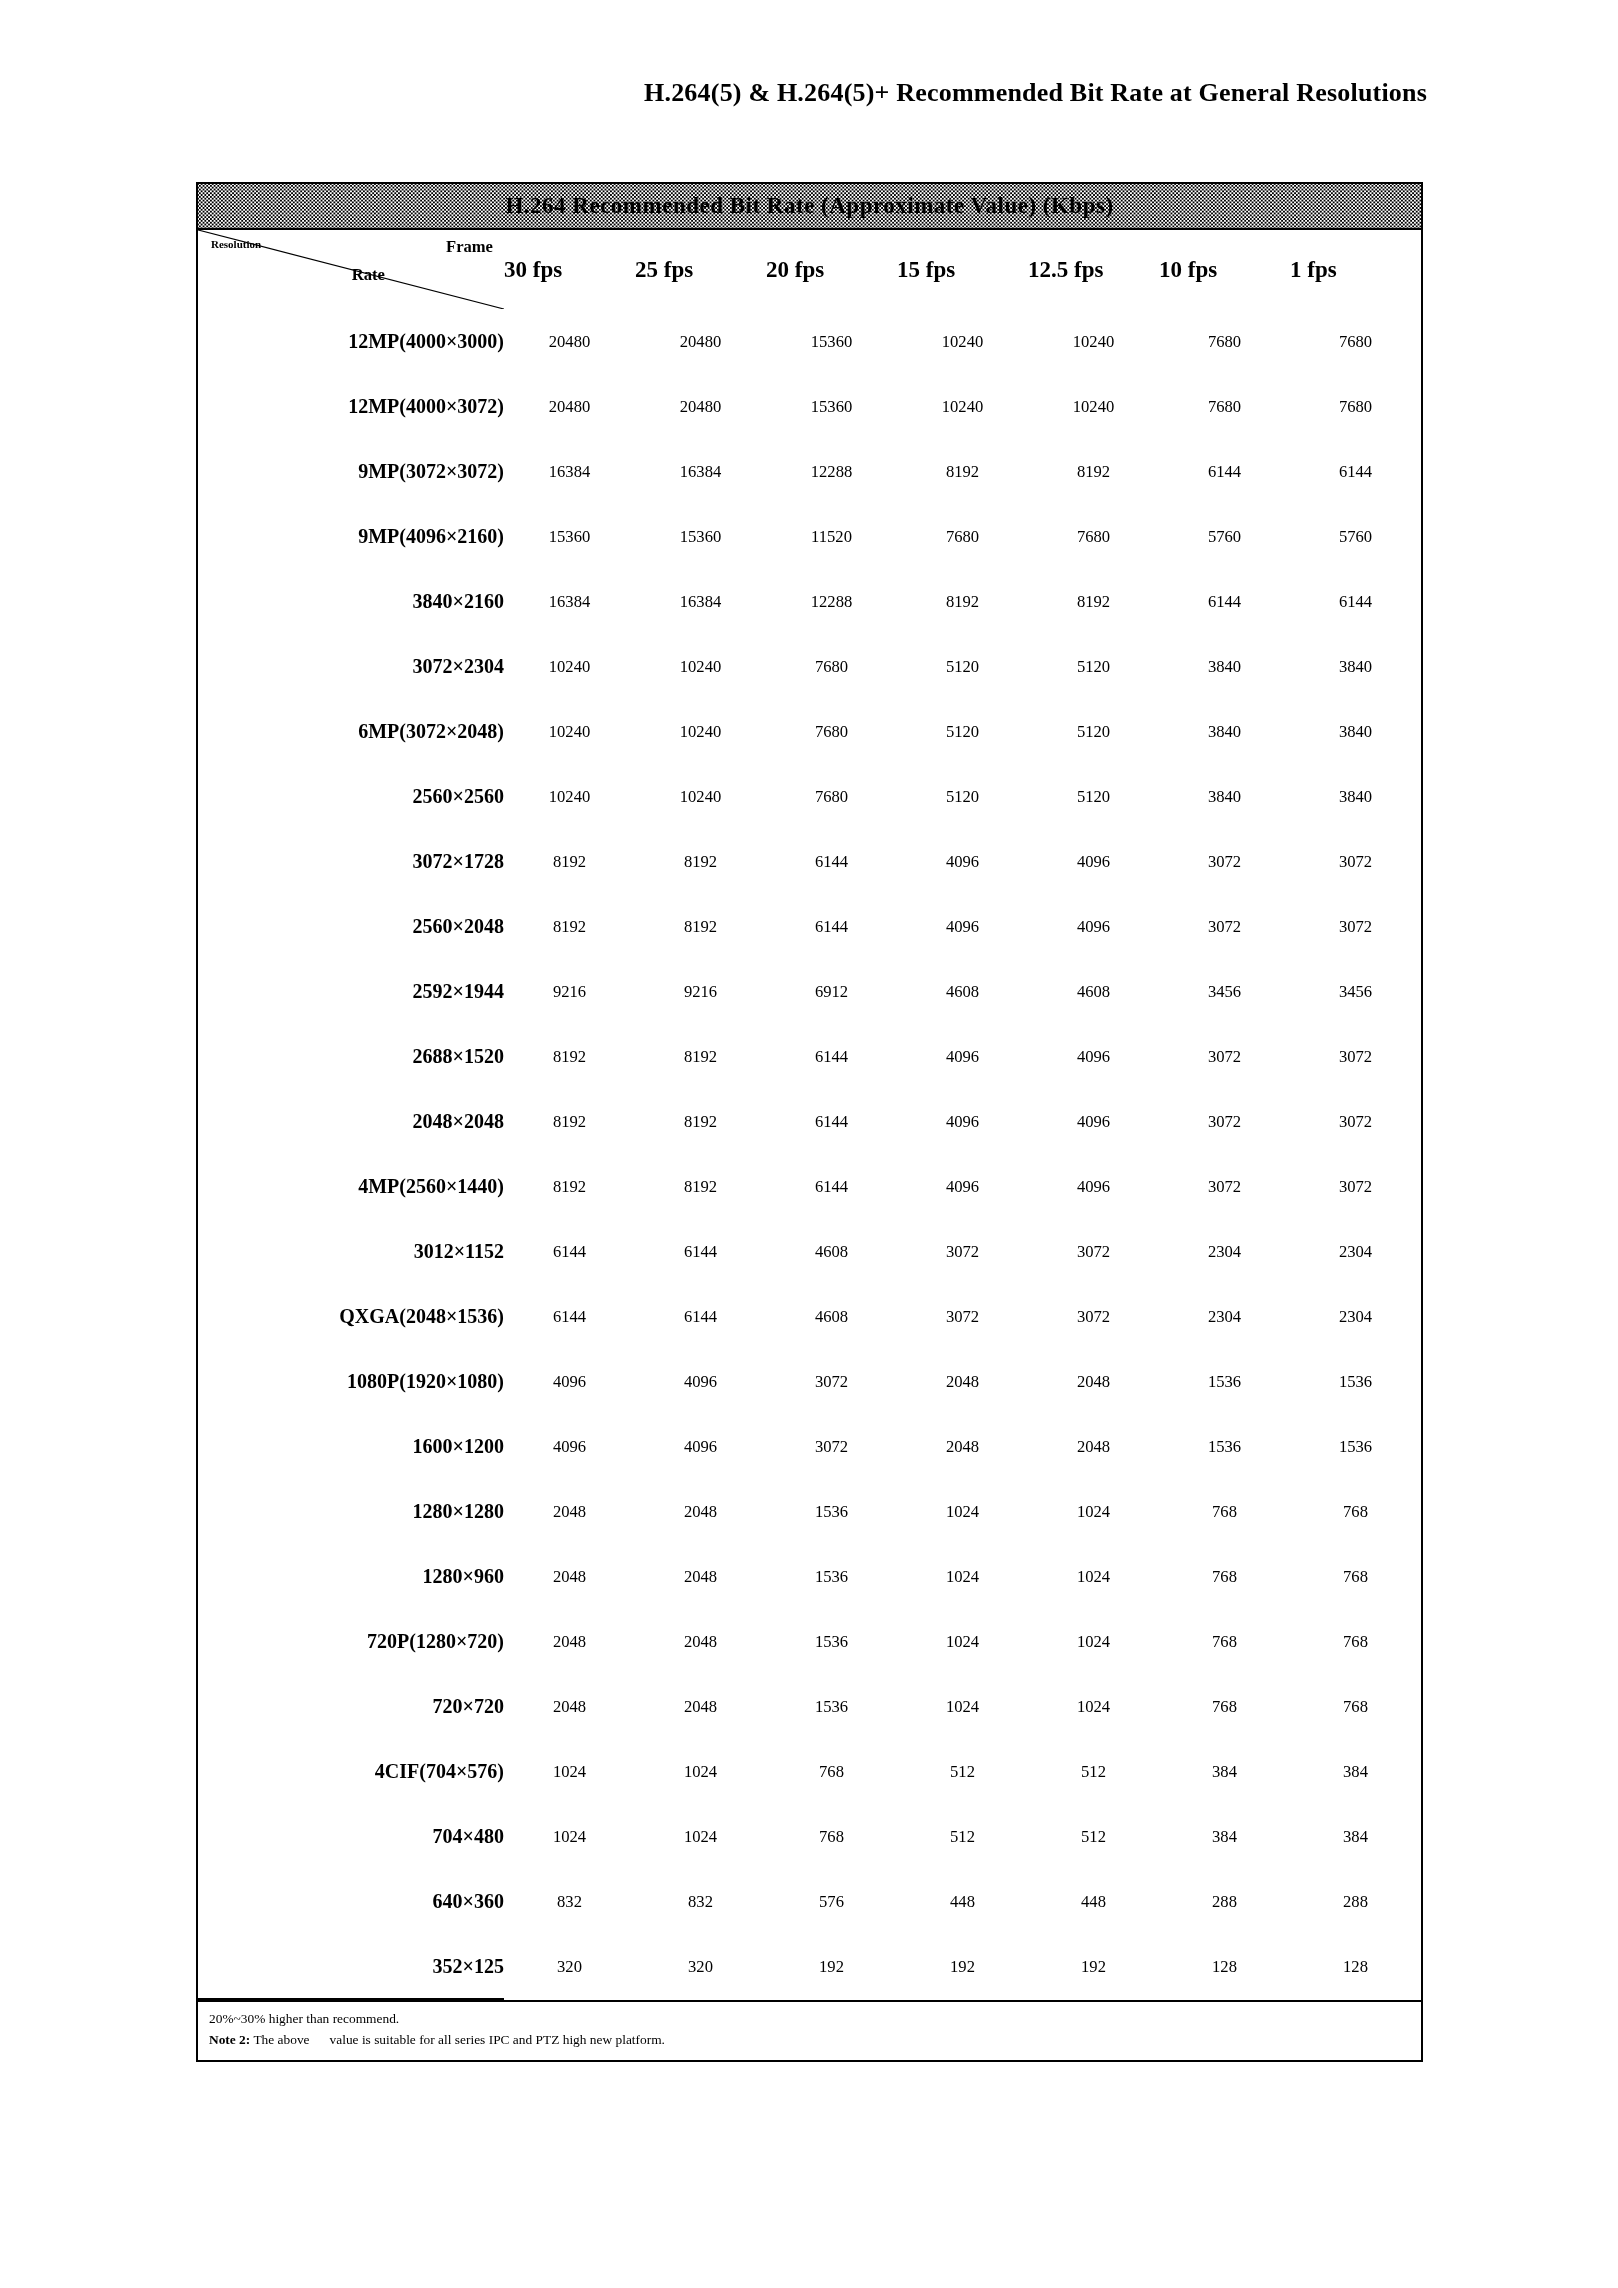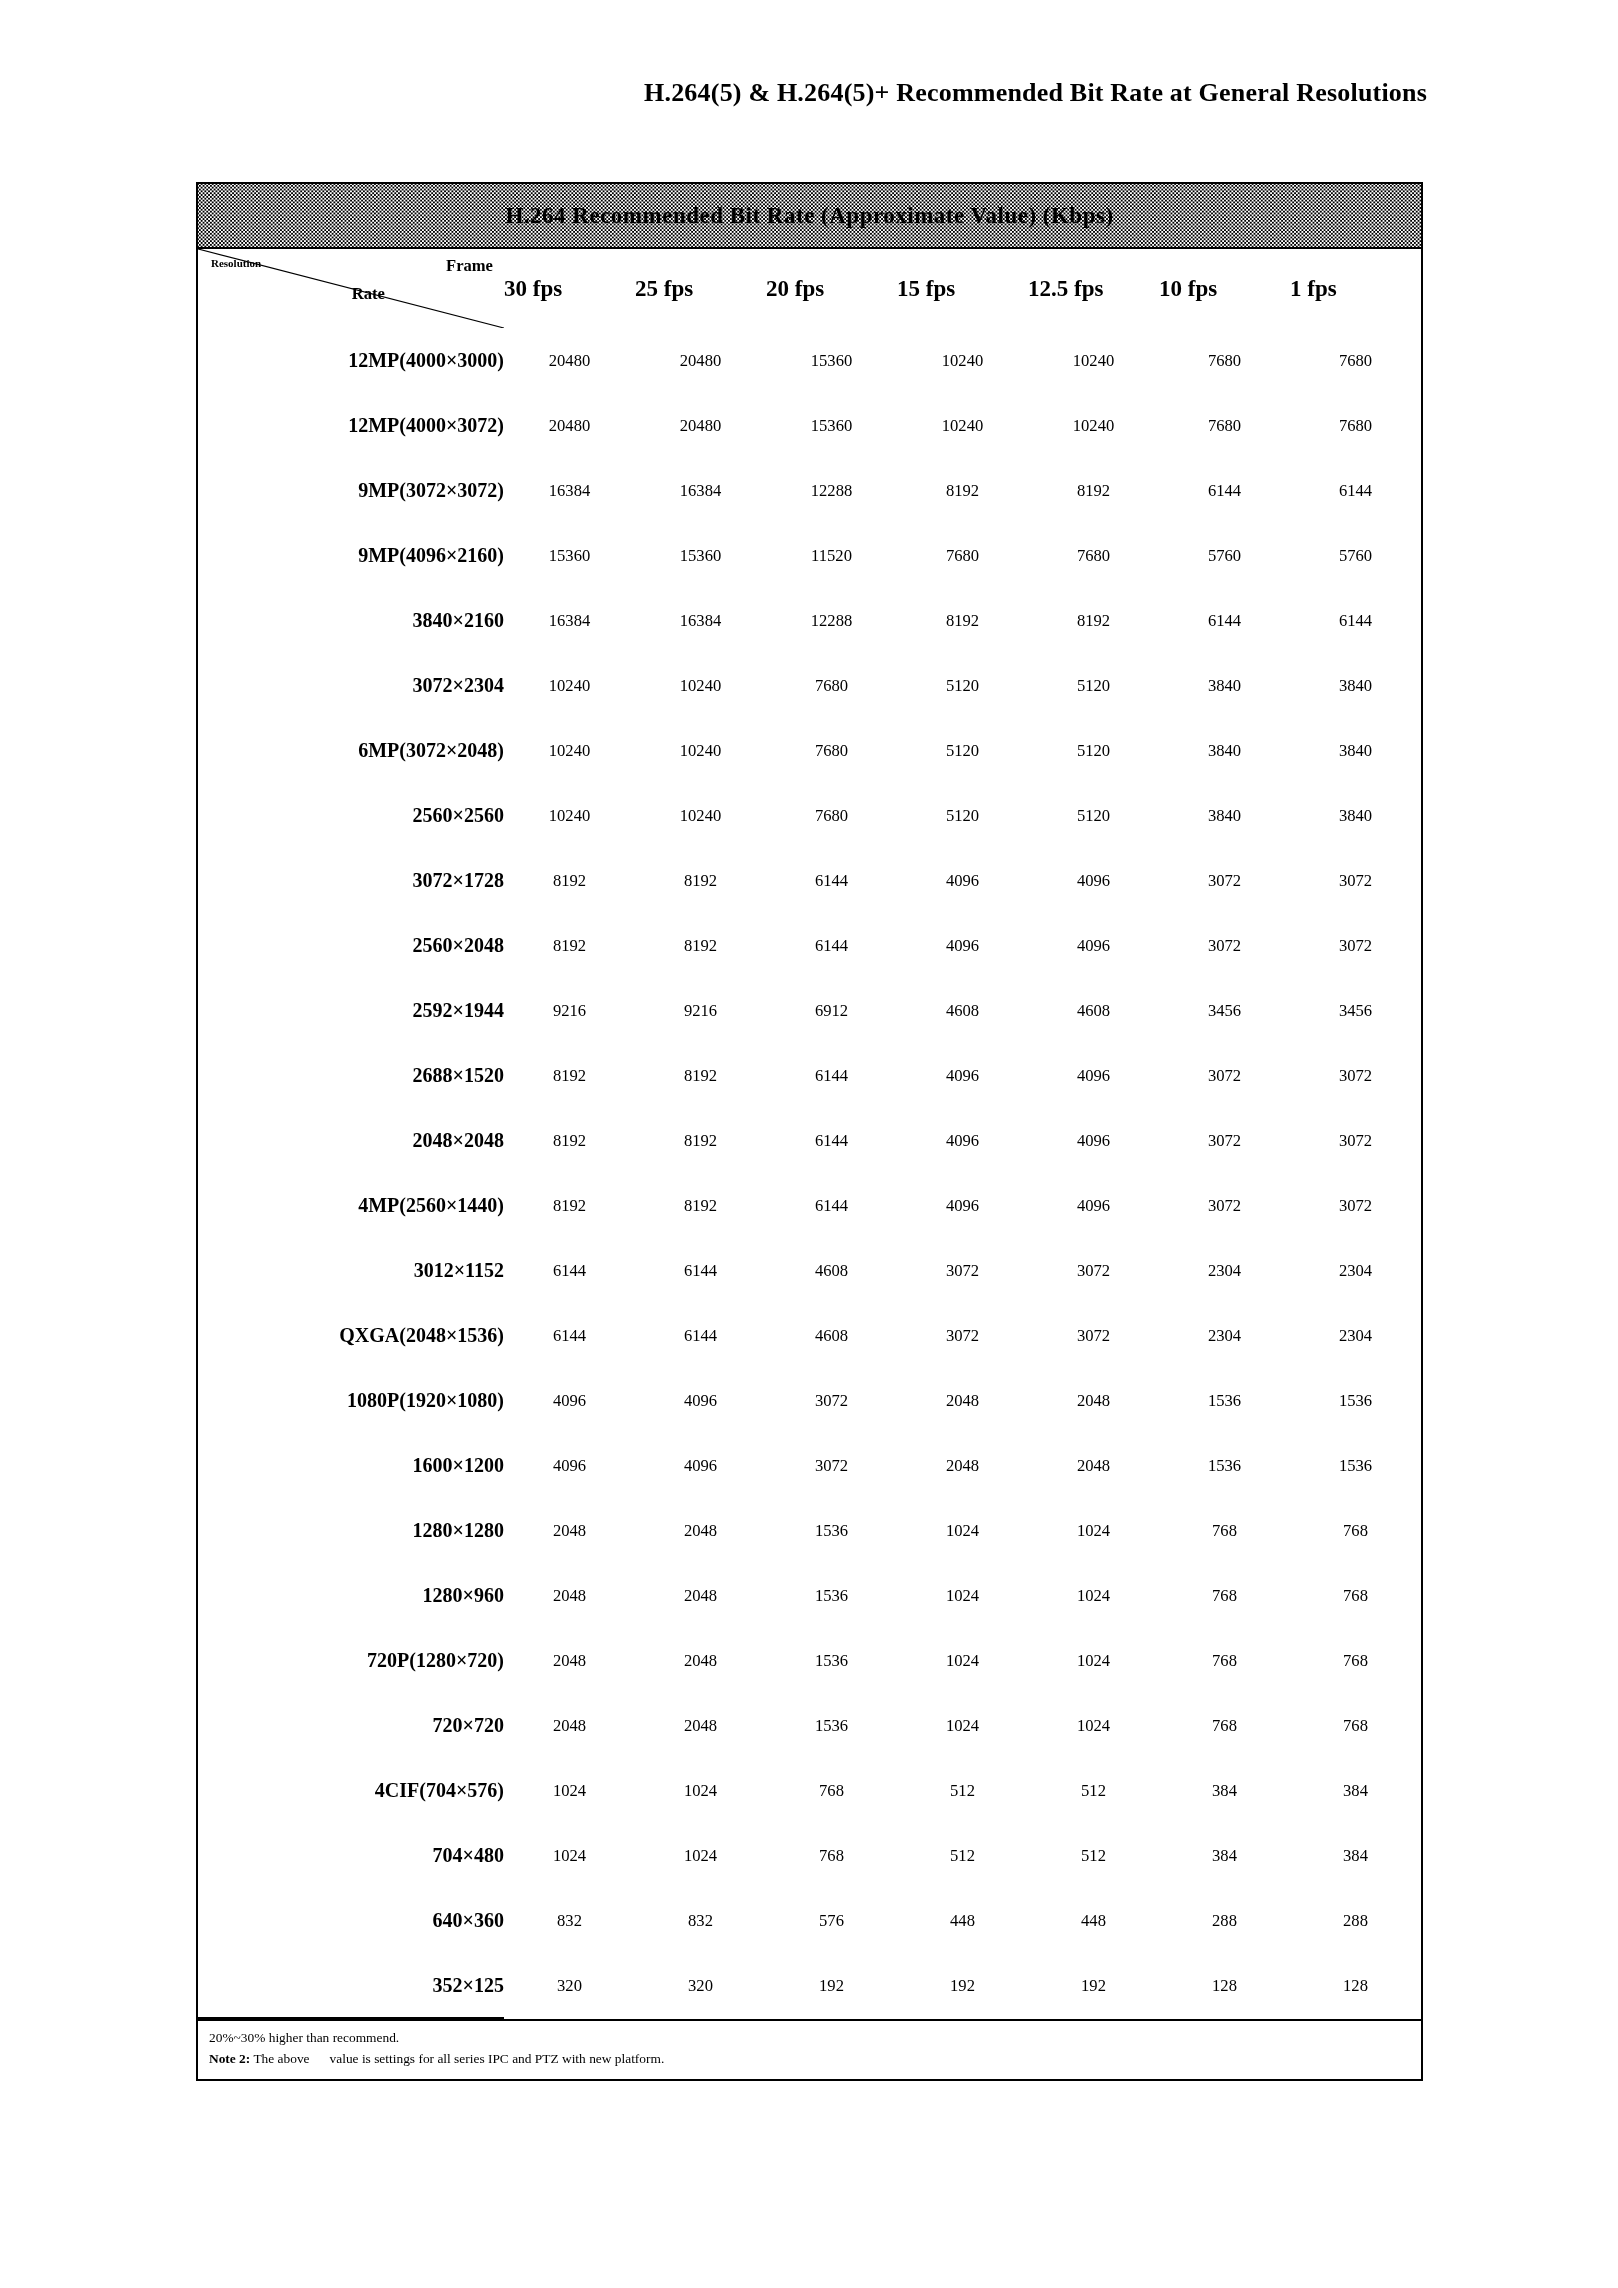--- a/index.html
+++ b/index.html
@@ -42,21 +42,21 @@
     left: 196px;
     top: 182px;
     width: 1227px;
     border: 2.8px solid #000;
     box-sizing: border-box;
     background: #fff;
   }
 
   
   .banner {
-    height: 65px;
+    height: 46px;
     border-bottom: 2.8px solid #000;
     box-sizing: border-box;
     position: relative;
     background-color: #ffffff;
     background-image:
       radial-gradient(#000 0.8px, transparent 0.9px),
       radial-gradient(#000 0.8px, transparent 0.9px);
     background-size: 3.7px 3.7px, 3.7px 3.7px;
     background-position: 0 0, 1.8px 1.8px;
     display: flex;
@@ -485,19 +485,19 @@
             <td class="val-cell">192</td>
             <td class="val-cell">128</td>
             <td class="val-cell">128</td>
           </tr>
         </tbody>
     </table>
 
     <div class="notes">
       <div class="note-line">20%~30% higher than recommend.</div>
       <div class="note-line">
-        <span class="note-label">Note 2:</span><span> The above</span><span class="note-gap"></span><span>value is settings for all series IPC and PTZ with new platform.</span>
+        <span class="note-label">Note 2:</span><span> The above</span><span class="note-gap"></span><span>value is suitable for all series IPC and PTZ high new platform.</span>
       </div>
     </div>
 
   </div>
 </div>
 
 
 </body></html>

